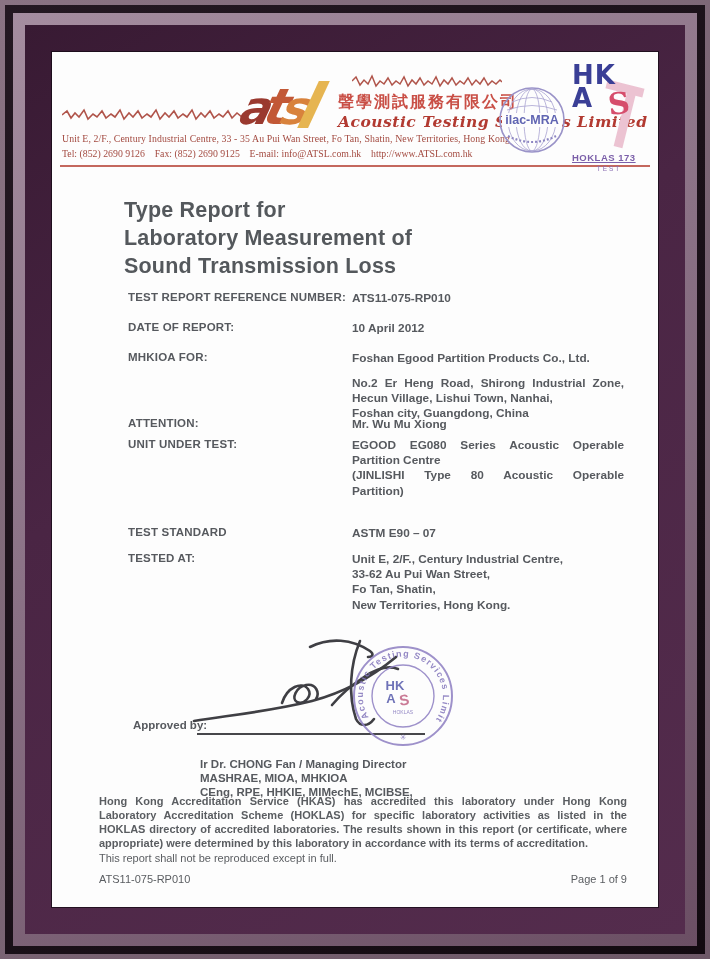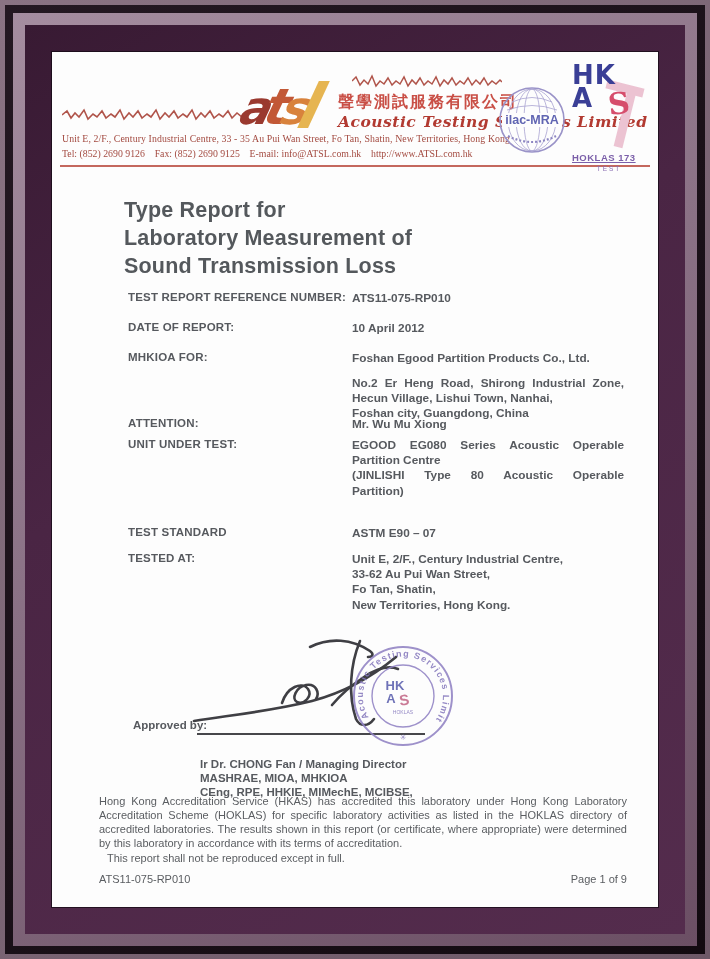--- a/index.html
+++ b/index.html
@@ -55,22 +55,22 @@
   .stretch { text-align:justify; text-align-last:justify; }
 
   
   .approved { position:absolute; left:81px; top:667px; font-size:11.5px; font-weight:bold; color:#56595e;text-align:center; }
   .sigline  { position:absolute; left:145px; top:681px; width:228px; border-top:2px solid #47474b; }
   .signame  { position:absolute; left:148px; top:686px; font-size:11.5px; font-weight:bold; color:#56595e; line-height:14px;margin-top:19px; }
   .sig-svg  { position:absolute; left:140px; top:583px; z-index:2; }
   .stamp    { position:absolute; left:299px; top:592px; width:104px; height:104px; z-index:3; opacity:.88; }
 
   
-  .accred { position:absolute; left:47px; top:742px; width:528px; font-size:11px; line-height:14px; color:#5a5d61; text-align:justify; }
-  .note   { position:absolute; left:47px; top:800px; font-size:11px; color:#5a5d61;margin-left:8px; }
+  .accred { position:absolute; left:47px; top:742px; width:528px; font-size:11px; line-height:14px; color:#5a5d61; text-align:justify;font-weight:bold; }
+  .note   { position:absolute; left:47px; top:800px; font-size:11px; color:#5a5d61; }
   .pgrow  { position:absolute; left:47px; top:821px; width:528px; display:flex; justify-content:space-between; font-size:11px; color:#5a5d61; }
 </style>
 </head>
 <body>
 
 <div class="frame">
   <div class="f-groove"></div>
   <div class="f-bevel"></div>
   <div class="f-mat"></div>
 

